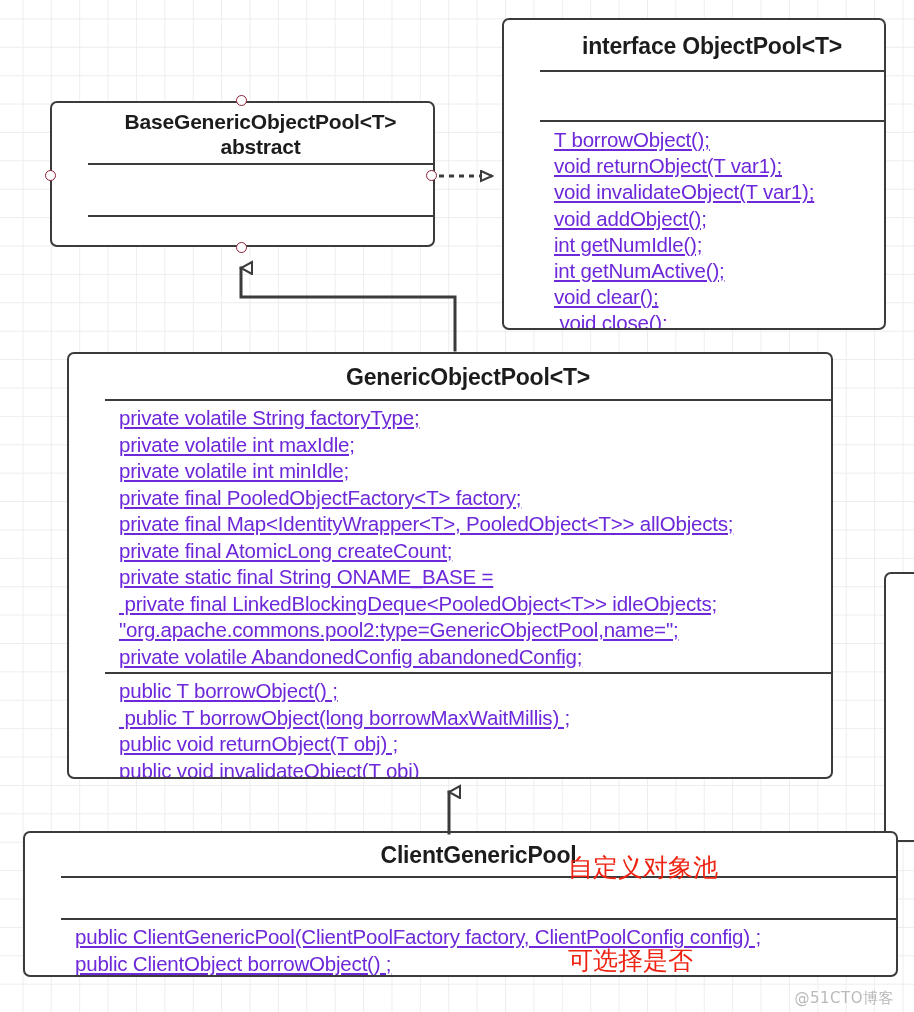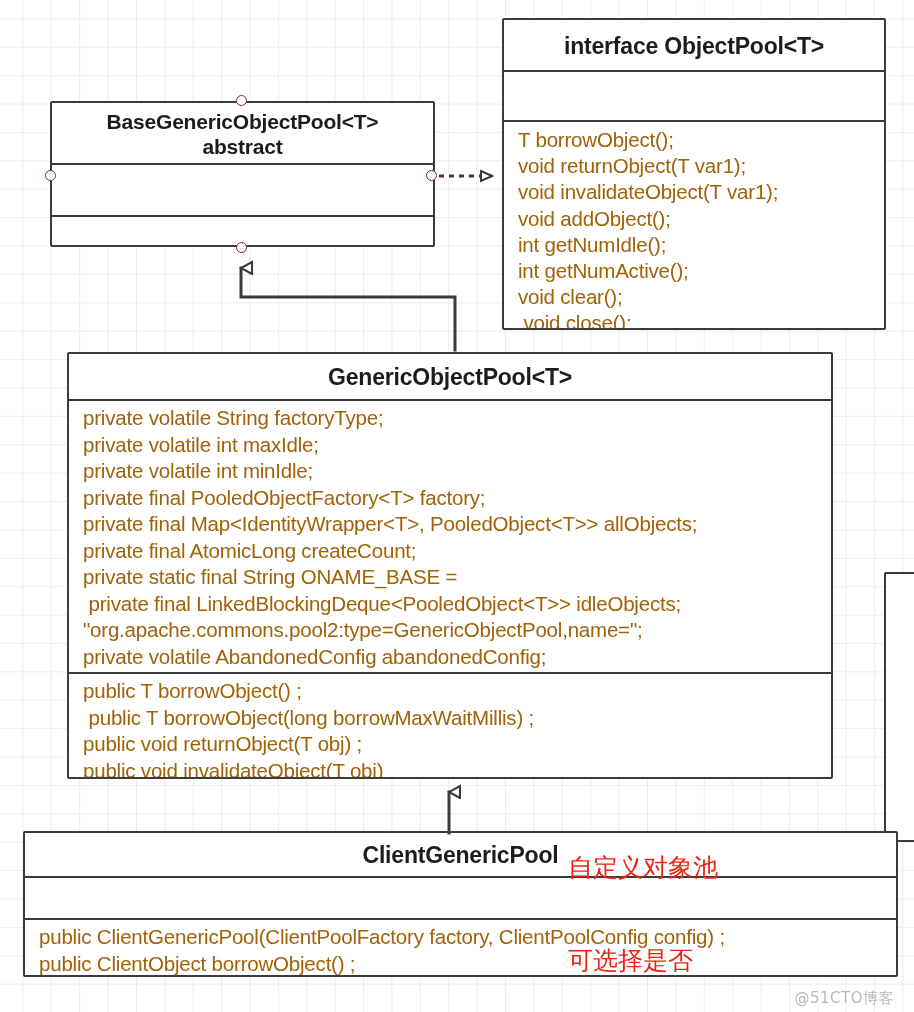--- a/index.html
+++ b/index.html
@@ -19,41 +19,43 @@
     background-position: -6px -10px;
     overflow: hidden;
     font-family: "Liberation Sans", "DejaVu Sans", sans-serif;
   }
 
   
   .uml-box {
     position: absolute;
     background: #ffffff;
     border: 2.6px solid #3b3b3b;
-    border-radius: 2px;
+    border-radius: 7px;
     box-sizing: border-box;
     overflow: hidden;
+    padding-left: 36px;
   }
   .uml-title {
     text-align: center;
     font-weight: bold;
     color: #1c1c1c;
     letter-spacing: -0.2px;
     box-sizing: border-box;
   }
   .uml-sep {
     border-top: 2.4px solid #3b3b3b;
     height: 0;
     font-size: 0;
     line-height: 0;
   }
   .uml-compartment {
     box-sizing: border-box;
-    color: #a16207;
+    color: #6d28d9;
     letter-spacing: -0.2px;
+    text-decoration: underline;
   }
   .uml-line {
     white-space: pre;
   }
 
   
   .handle {
     position: absolute;
     width: 11px;
     height: 11px;

